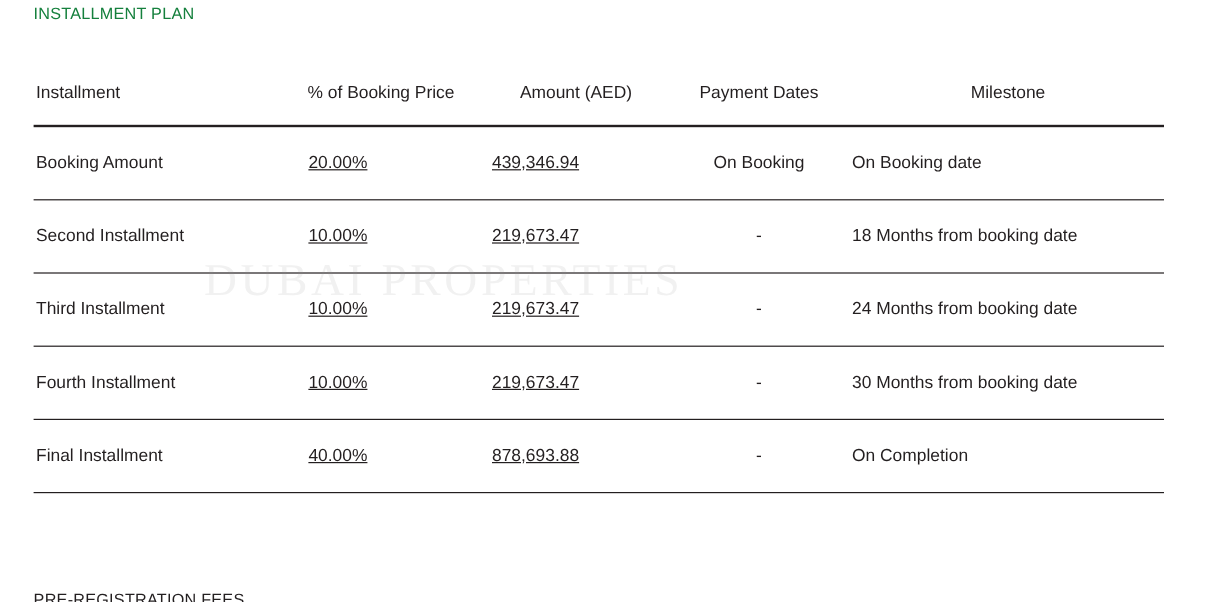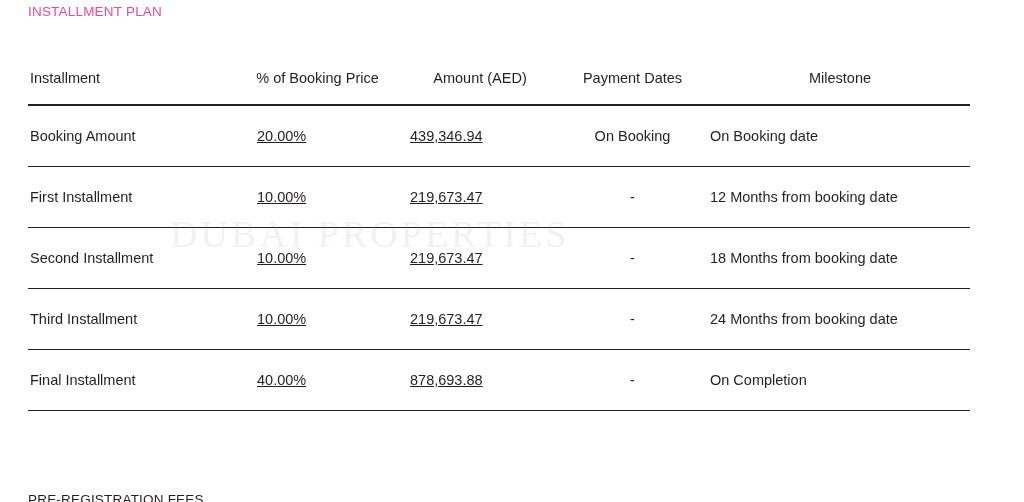--- a/index.html
+++ b/index.html
@@ -18,21 +18,21 @@
   .page {
     position: relative;
     width: 1024px;
     height: 502px;
     box-sizing: border-box;
     padding: 0 28px;
   }
   .section-title {
     font-size: 13.5px;
     letter-spacing: 0.2px;
-    color: #ec4899;
+    color: #15803d;
     padding-top: 4px;
     white-space: nowrap;
   }
   table.plan {
     width: 940px;
     border-collapse: collapse;
     margin-top: 51px;
     table-layout: fixed;
   }
   table.plan th {
@@ -115,39 +115,39 @@
     </thead>
     <tbody>
       <tr>
         <td class="col-installment">Booking Amount</td>
         <td class="col-percent">20.00%</td>
         <td class="col-amount">439,346.94</td>
         <td class="col-dates">On Booking</td>
         <td class="col-milestone">On Booking date</td>
       </tr>
       <tr>
-        <td class="col-installment">First Installment</td>
-        <td class="col-percent">10.00%</td>
-        <td class="col-amount">219,673.47</td>
-        <td class="col-dates">-</td>
-        <td class="col-milestone">12 Months from booking date</td>
-      </tr>
-      <tr>
         <td class="col-installment">Second Installment</td>
         <td class="col-percent">10.00%</td>
         <td class="col-amount faded">219,673.47</td>
         <td class="col-dates">-</td>
         <td class="col-milestone">18 Months from booking date</td>
       </tr>
       <tr>
         <td class="col-installment">Third Installment</td>
         <td class="col-percent">10.00%</td>
         <td class="col-amount">219,673.47</td>
         <td class="col-dates">-</td>
         <td class="col-milestone">24 Months from booking date</td>
+      </tr>
+      <tr>
+        <td class="col-installment">Fourth Installment</td>
+        <td class="col-percent">10.00%</td>
+        <td class="col-amount">219,673.47</td>
+        <td class="col-dates">-</td>
+        <td class="col-milestone">30 Months from booking date</td>
       </tr>
       <tr>
         <td class="col-installment">Final Installment</td>
         <td class="col-percent">40.00%</td>
         <td class="col-amount">878,693.88</td>
         <td class="col-dates">-</td>
         <td class="col-milestone">On Completion</td>
       </tr>
     </tbody>
   </table>

